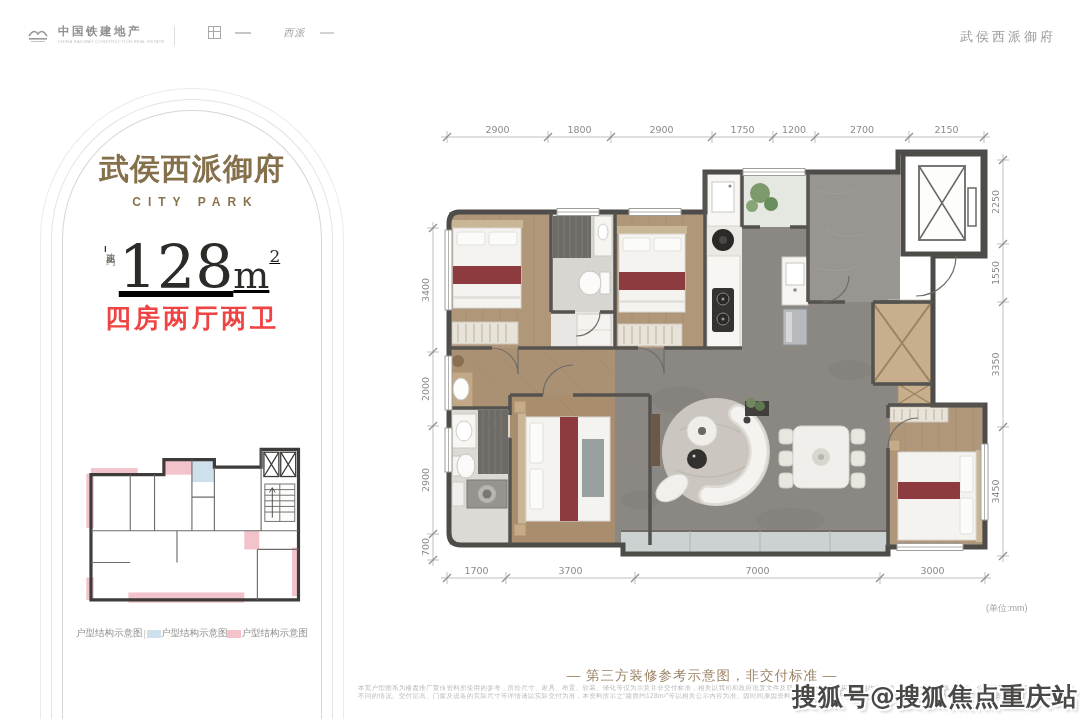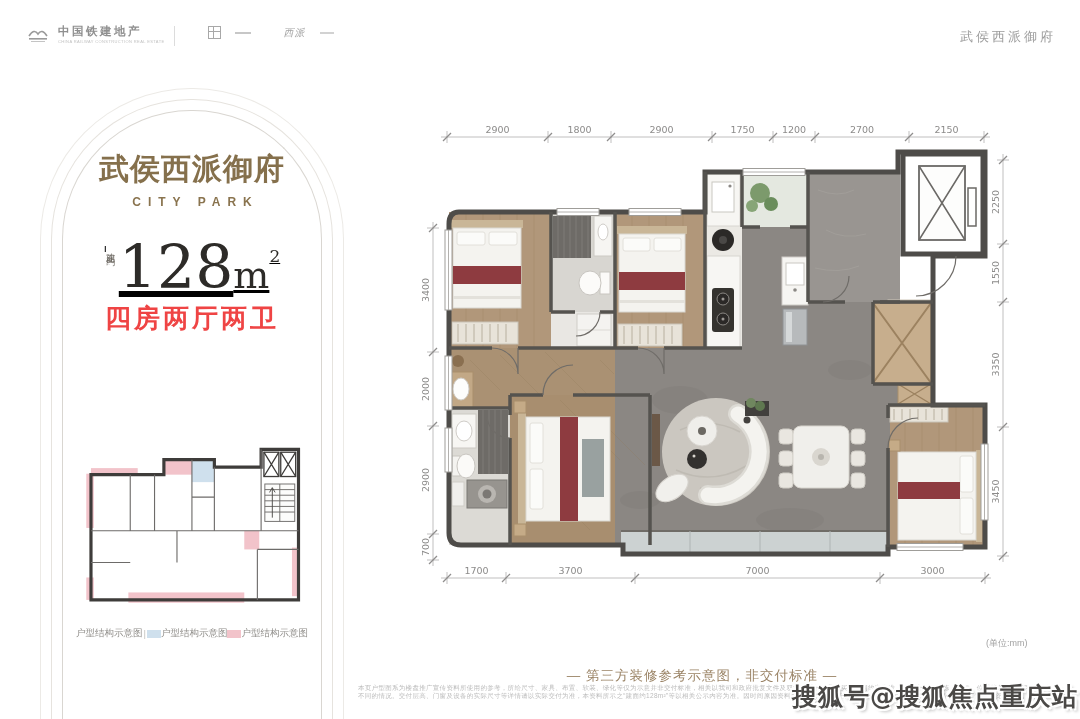--- a/index.html
+++ b/index.html
@@ -41,21 +41,21 @@
   .layout-text{position:absolute;top:190px;width:100%;text-align:center;font-size:26px;font-weight:600;
         color:#ef4444;letter-spacing:3px;font-family:"DejaVu Serif",serif;}
   .thumb{position:absolute;left:11px;top:330px;}
   .legend{position:absolute;top:516px;width:100%;display:flex;justify-content:center;align-items:center;
         font-size:9.5px;color:#8f8d89;}
   .legend .sep{color:#c4c2be;margin:0 1px;}
   
   #plan-svg{position:absolute;left:0;top:0;}
   .caption{position:absolute;left:552px;top:619px;width:300px;text-align:center;font-size:13.5px;
         color:#9a8365;letter-spacing:1px;margin-top:48px;}
-  .unit-note{position:absolute;left:986px;top:637px;font-size:9px;color:#a2a2a2;}
+  .unit-note{position:absolute;left:986px;top:602px;font-size:9px;color:#a2a2a2;}
   
   .disclaimer{position:absolute;left:358px;right:14px;top:684px;font-size:6.5px;line-height:8px;
         color:#bcbcbc;letter-spacing:.3px;}
   .watermark{position:absolute;right:2px;bottom:6px;font-size:25px;font-weight:700;color:#4a4846;
         letter-spacing:1px;font-family:"DejaVu Sans",sans-serif;
         text-shadow:-2px -2px 0 #fff,2px -2px 0 #fff,-2px 2px 0 #fff,2px 2px 0 #fff,3px 3px 3px rgba(0,0,0,.25);}
 </style>
 </head>
 <body>
 

